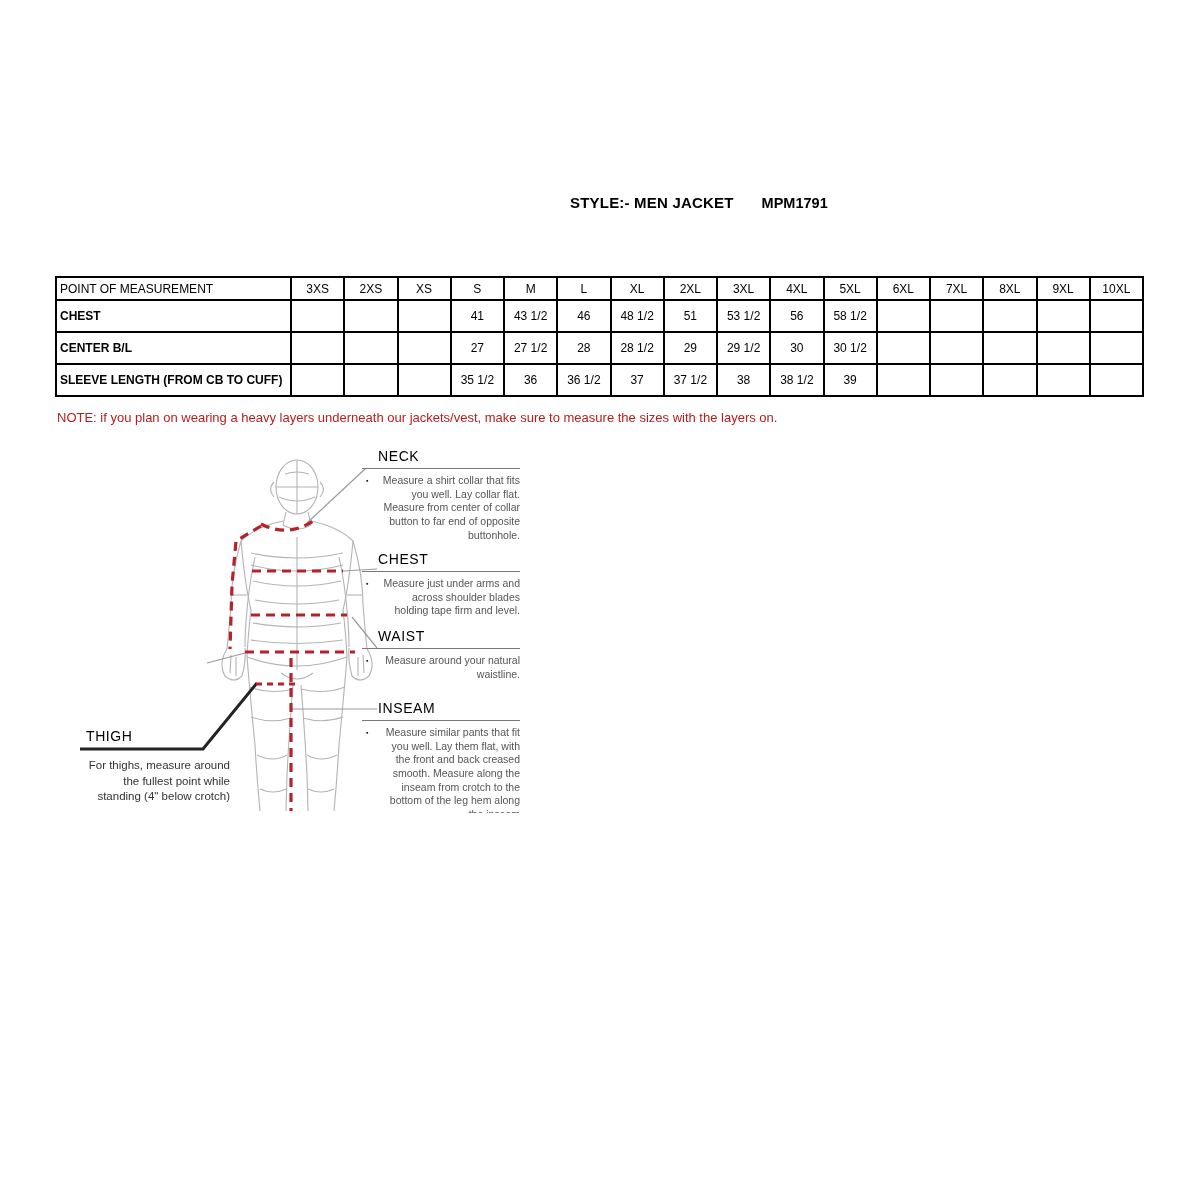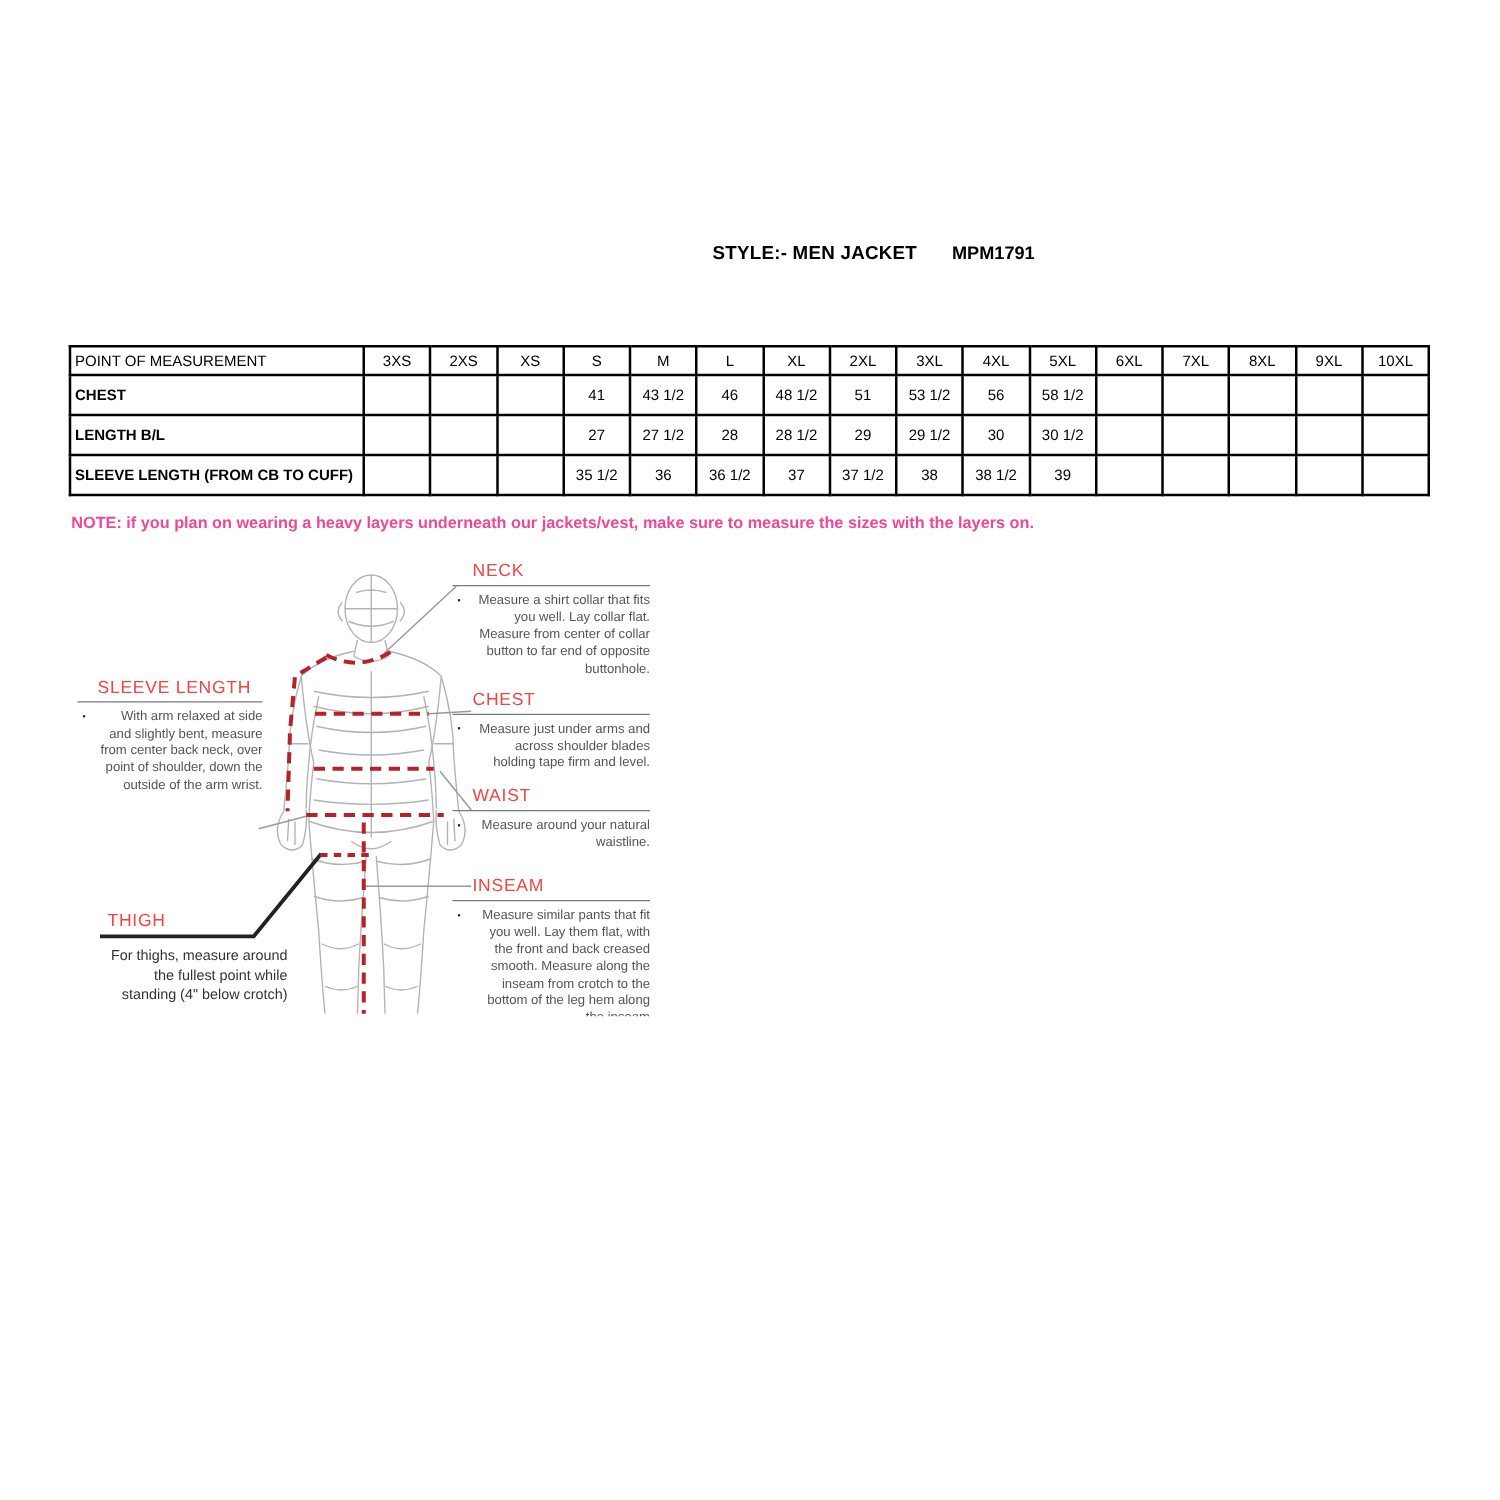--- a/index.html
+++ b/index.html
@@ -13,27 +13,27 @@
   
   .size-table{position:absolute;top:276px;left:55px;width:1087px;border-collapse:collapse;table-layout:fixed;}
   .size-table td,.size-table th{border:2px solid #000;padding:0 3px;font-size:12px;overflow:hidden;white-space:nowrap;}
   .size-table th{height:21px;font-weight:normal;text-align:center;}
   .size-table td{height:30px;text-align:center;font-weight:normal;}
   .size-table td.rowlabel{text-align:left;font-weight:bold;}
   .size-table col.c-label{width:235px;}
   .size-table col.c-size{width:53.25px;}
 
   
-  .note{position:absolute;top:410px;left:57px;font-size:13px;font-weight:bold;color:#ec4899;}
+  .note{position:absolute;top:410px;left:57px;font-size:13px;font-weight:normal;color:#b91c1c;}
 
   
   .diagram{position:absolute;top:445px;left:55px;width:490px;height:368px;overflow:hidden;}
   .diagram svg{position:absolute;top:0;left:0;}
   .gblock{position:absolute;}
-  .gblock .gh{font-size:14px;color:#ef4444;letter-spacing:.6px;padding-left:16px;padding-bottom:4px;border-bottom:1.5px solid #7a7a7a;font-weight:normal;}
+  .gblock .gh{font-size:14px;color:#000000;letter-spacing:.6px;padding-left:16px;padding-bottom:4px;border-bottom:1.5px solid #7a7a7a;font-weight:normal;}
   .gblock.no-rule .gh{border-bottom:none;}
   .gblock .gb{position:relative;margin-top:5px;padding-left:16px;font-size:10.5px;line-height:1.3;color:#555;text-align:right;}
   .gblock .gb .sq{position:absolute;left:4px;top:2px;font-size:7px;color:#1a1a1a;}
   .gblock .gb.no-bullet{padding-left:16px;font-size:11.5px;color:#333;line-height:1.35;margin-top:10px;}
 
   .pos-neck{top:3px;left:307px;width:158px;}
   .pos-chest{top:106px;left:307px;width:158px;}
   .pos-waist{top:183px;left:307px;width:158px;}
   .pos-inseam{top:255px;left:307px;width:158px;}
   .pos-sleeve{top:96px;left:7px;width:148px;}
@@ -102,21 +102,21 @@
         <td>53 1/2</td>
         <td>56</td>
         <td>58 1/2</td>
         <td></td>
         <td></td>
         <td></td>
         <td></td>
         <td></td>
       </tr>
       <tr>
-        <td class="rowlabel">LENGTH B/L</td>
+        <td class="rowlabel">CENTER B/L</td>
         <td></td>
         <td></td>
         <td></td>
         <td>27</td>
         <td>27 1/2</td>
         <td>28</td>
         <td>28 1/2</td>
         <td>29</td>
         <td>29 1/2</td>
         <td>30</td>
@@ -232,21 +232,17 @@
   </div>
   <div class="gblock pos-waist">
     <div class="gh">WAIST</div>
     <div class="gb"><span class="sq">▪</span><span>Measure around your natural waistline.</span></div>
   </div>
   <div class="gblock pos-inseam">
     <div class="gh">INSEAM</div>
     <div class="gb"><span class="sq">▪</span><span>Measure similar pants that fit you well. Lay them flat, with the front and back creased smooth. Measure along the inseam from crotch to the bottom of the leg hem along the inseam</span></div>
   </div>
 
-  <div class="gblock pos-sleeve">
-    <div class="gh">SLEEVE LENGTH</div>
-    <div class="gb"><span class="sq">▪</span><span>With arm relaxed at side and slightly bent, measure from center back neck, over point of shoulder, down the outside of the arm wrist.</span></div>
-  </div>
   <div class="gblock no-rule pos-thigh">
     <div class="gh">THIGH</div>
     <div class="gb no-bullet"><span>For thighs, measure around the fullest point while standing (4" below crotch)</span></div>
   </div>
 </div>
 
 </body></html>

